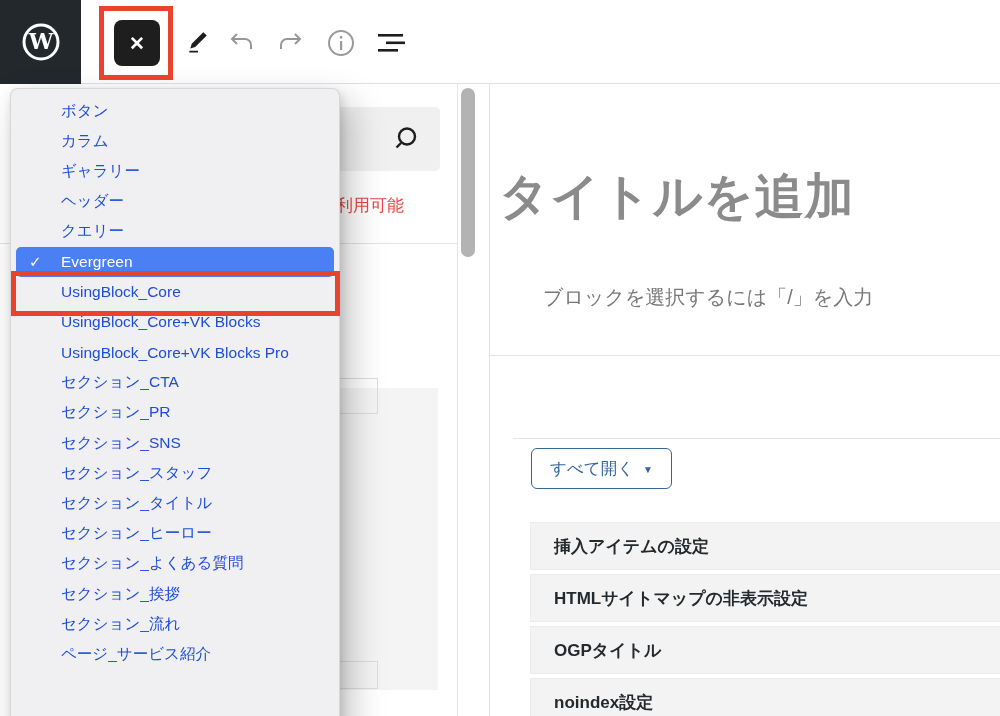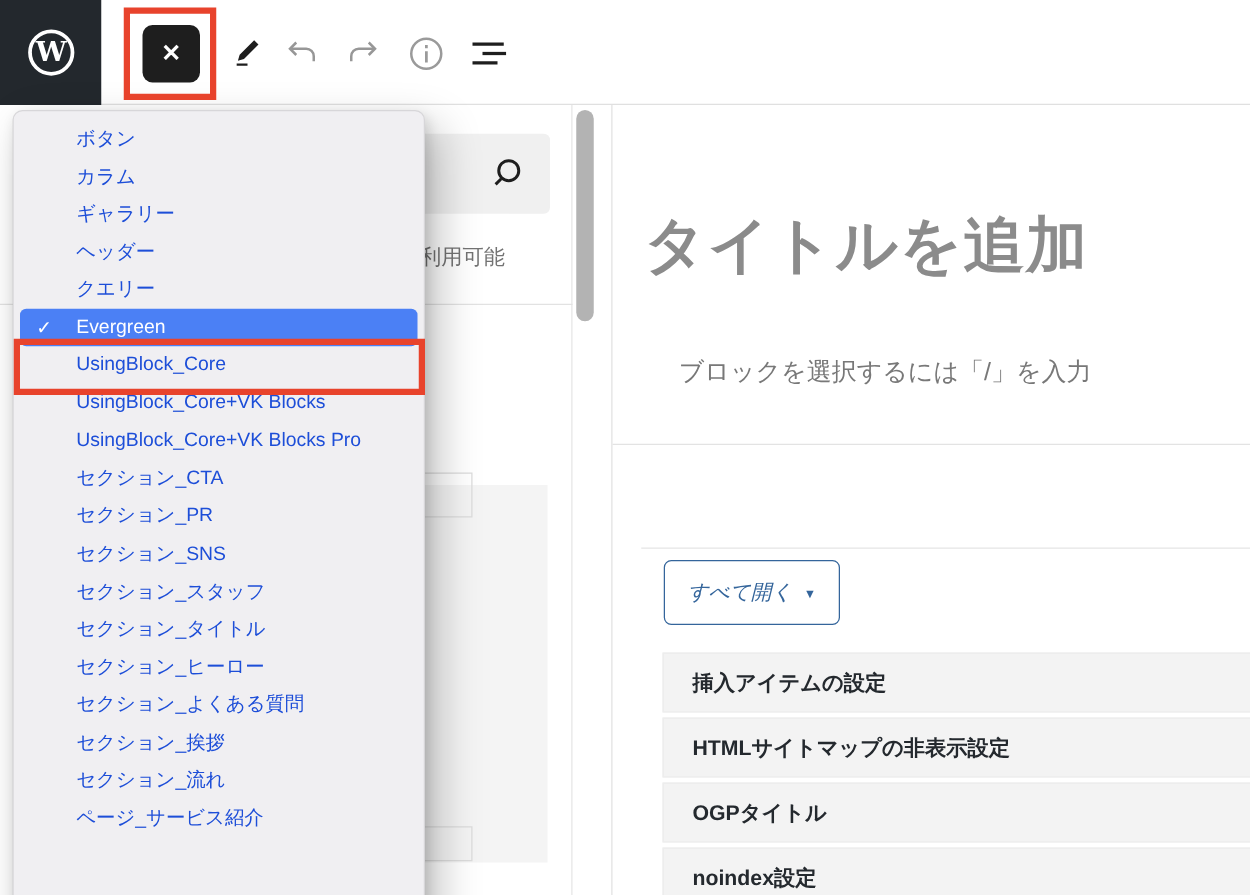--- a/index.html
+++ b/index.html
@@ -20,43 +20,43 @@
   .tb-pencil{left:183px;}
   .tb-undo{left:226px;}
   .tb-redo{left:276px;}
   .tb-info{left:326px;}
   .tb-list{left:376px;}
   
   .sidebar{position:absolute;left:0;top:84px;width:458px;height:632px;background:#fff;border-right:1px solid #e6e6e6;z-index:1;}
   .search-box{position:absolute;left:24px;top:23px;width:416px;height:64px;background:#f0f0f0;border-radius:5px;}
   .search-input{position:absolute;left:14px;top:0;width:350px;height:64px;border:none;background:transparent;outline:none;font-size:16px;}
   .search-icon{position:absolute;right:20px;top:17px;}
-  .tab-label{position:absolute;left:336px;top:110px;font-size:17px;color:#737373;background:none;border:none;cursor:pointer;font-family:inherit;}
+  .tab-label{position:absolute;left:336px;top:110px;font-size:17px;color:#ef4444;background:none;border:none;cursor:pointer;font-family:inherit;}
   .sidebar-divider{position:absolute;left:0;top:159px;width:458px;height:1px;background:#e2e2e2;}
   .preview-panel{position:absolute;left:20px;top:304px;width:418px;height:302px;background:#f4f4f4;}
   .preview-card-a{position:absolute;left:30px;top:294px;width:348px;height:36px;border:1px solid #dcdcdc;}
   .preview-card-b{position:absolute;left:30px;top:577px;width:348px;height:28px;border:1px solid #dcdcdc;}
   .scroll-thumb{position:absolute;left:461px;top:88px;width:14px;height:169px;background:#b3b3b3;border-radius:7px;z-index:2;cursor:grab;}
   
   .menu{position:absolute;left:10px;top:88px;width:330px;height:660px;background:#f0eff2;border:1px solid rgba(0,0,0,0.10);border-radius:8px 8px 0 0;box-shadow:10px 14px 34px rgba(0,0,0,0.25), 2px 4px 10px rgba(0,0,0,0.12);z-index:10;padding-top:7px;}
   .menu-row{position:relative;height:30.2px;display:flex;align-items:center;padding-left:50px;font-size:15.5px;color:#1d4ed8;cursor:pointer;white-space:nowrap;}
   .menu-row.selected{margin:0 5px;padding-left:45px;background:var(--blue);border-radius:5px;color:#fff;font-weight:500;}
   .menu-row.selected .check{position:absolute;left:13px;top:50%;transform:translateY(-50%);font-size:15px;color:#fff;}
   
   .anno{position:absolute;border:5px solid var(--red);z-index:20;pointer-events:none;}
   .anno-toolbar{left:99px;top:6px;width:74px;height:74px;}
   .anno-menu{left:11px;top:271px;width:329px;height:45px;}
   
   .canvas{position:absolute;left:489px;top:84px;width:511px;height:632px;background:#fff;border-left:1px solid #e2e2e2;z-index:1;}
-  .post-title{position:absolute;left:9px;top:80px;font-size:49px;font-weight:bold;color:#8b8b8b;letter-spacing:1px;cursor:text;margin-left:16px;}
+  .post-title{position:absolute;left:9px;top:80px;font-size:49px;font-weight:bold;color:#8b8b8b;letter-spacing:1px;cursor:text;}
   .post-body-hint{position:absolute;left:9px;top:200px;font-size:20px;color:#787878;cursor:text;margin-left:44px;}
   .canvas-divider{position:absolute;left:0;top:271px;width:511px;height:1px;background:#e3e3e3;}
   .panel-title{position:absolute;left:40px;top:303px;font-size:18px;font-weight:bold;color:#1e1e1e;}
   .panel-divider{position:absolute;left:23px;top:354px;width:488px;height:1px;background:#e5e5e5;}
-  .expand-btn{position:absolute;left:41px;top:364px;height:52px;padding:0 18px;background:#fff;border:1.5px solid var(--wpblue);border-radius:6px;color:var(--wpblue);font-size:16.5px;font-family:inherit;display:flex;align-items:center;gap:9px;cursor:pointer;font-style:italic;}
+  .expand-btn{position:absolute;left:41px;top:364px;height:41px;padding:0 18px;background:#fff;border:1.5px solid var(--wpblue);border-radius:6px;color:var(--wpblue);font-size:16.5px;font-family:inherit;display:flex;align-items:center;gap:9px;cursor:pointer;}
   .expand-btn .caret{font-size:10px;transform:translateY(1px);}
   .acc-bar{position:absolute;left:40px;width:472px;height:48px;background:#f3f3f3;border:1px solid #ececec;display:flex;align-items:center;padding-left:23px;font-size:17px;font-weight:bold;color:#24292e;cursor:pointer;white-space:nowrap;}
   .acc-0{top:438px;} .acc-1{top:490px;} .acc-2{top:542px;} .acc-3{top:594px;}
   svg{display:block;}
 </style>
 </head>
 <body>
 
 <div class="topbar">
   <div class="wp-tile">

